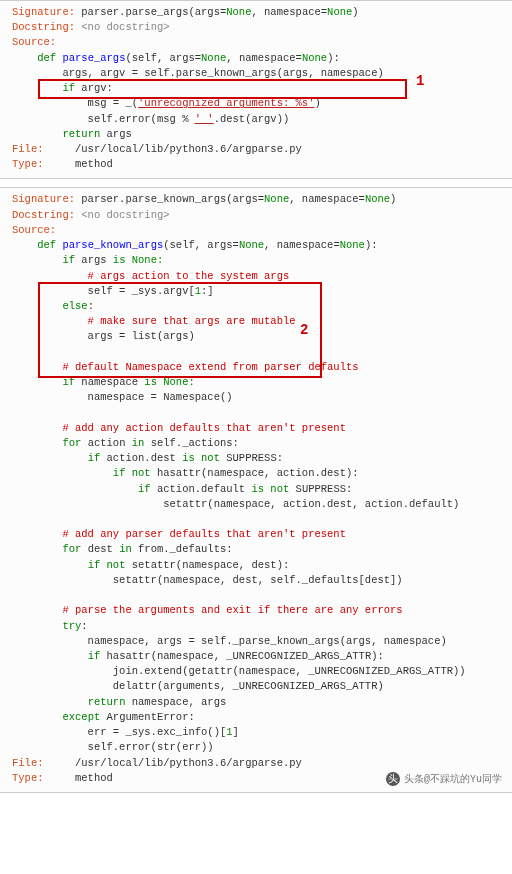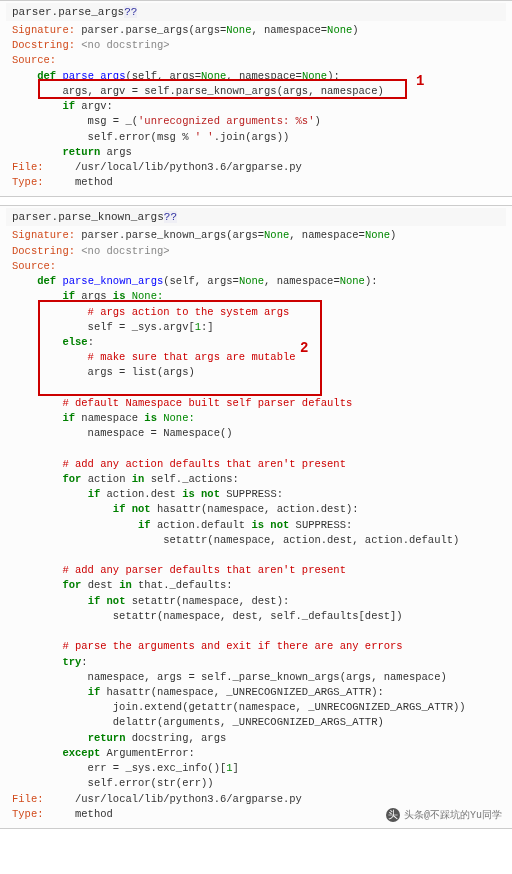--- a/index.html
+++ b/index.html
@@ -20,24 +20,24 @@
   .in-line {
     padding: 3px 6px;
     background: #f7f7f7;
   }
   .out {
     padding: 2px 6px;
     line-height: 1.45;
     white-space: pre;
     font-size: 10.5px;
   }
-  .kw   { color: #008000; font-weight: bold; }
+  .kw   { color: #008000; font-weight: normal; }
   .nm   { color: #0000ff; }
   .cm   { color: #cc0000; }
-  .st   { color: #ba2121; }
+  .st   { color: #ba2121; text-decoration: underline; }
   .none { color: #008800; }
   .sig  { color: #d14b1c; }
   .grey { color: #888; }
   .qq   { color: #3030a0; background:#efeff5; }
   .box {
     position: absolute;
     border: 2px solid #c00;
     pointer-events: none;
   }
   .lab {
@@ -59,77 +59,71 @@
   .wm-icon {
     width: 14px; height: 14px; border-radius: 50%;
     background: #555; color:#fff; font-size:10px;
     display:inline-flex; align-items:center; justify-content:center;
   }
 </style>
 </head>
 <body>
 
 <div class="cell" style="position:relative;">
-  <div class="in-line">
-    <span>parser.parse_args</span><span class="qq">??</span>
-  </div>
 <div class="out"><span class="sig">Signature:</span><span> parser.parse_args(args=</span><span class="none">None</span><span>, namespace=</span><span class="none">None</span><span>)</span>
 <span class="sig">Docstring:</span><span class="grey"> &lt;no docstring&gt;</span>
 <span class="sig">Source:</span>
     <span class="kw">def</span><span class="nm"> parse_args</span><span>(self, args=</span><span class="none">None</span><span>, namespace=</span><span class="none">None</span><span>):</span>
 <span>        args, argv = self.parse_known_args(args, namespace)</span>
         <span class="kw">if</span><span> argv:</span>
 <span>            msg = _(</span><span class="st">'unrecognized arguments: %s'</span><span>)</span>
-<span>            self.error(msg % </span><span class="st">' '</span><span>.join(args))</span>
+<span>            self.error(msg % </span><span class="st">' '</span><span>.dest(argv))</span>
         <span class="kw">return</span><span> args</span>
 <span class="sig">File:</span><span>     /usr/local/lib/python3.6/argparse.py</span>
 <span class="sig">Type:</span><span>     method</span></div>
 
   <div class="box" style="left:38px; top:78px; width:365px; height:16px;"></div>
   <div class="lab" style="left:416px; top:72px;">1</div>
 </div>
 
 <div class="cell" style="position:relative;">
-  <div class="in-line">
-    <span>parser.parse_known_args</span><span class="qq">??</span>
-  </div>
 <div class="out"><span class="sig">Signature:</span><span> parser.parse_known_args(args=</span><span class="none">None</span><span>, namespace=</span><span class="none">None</span><span>)</span>
 <span class="sig">Docstring:</span><span class="grey"> &lt;no docstring&gt;</span>
 <span class="sig">Source:</span>
     <span class="kw">def</span><span class="nm"> parse_known_args</span><span>(self, args=</span><span class="none">None</span><span>, namespace=</span><span class="none">None</span><span>):</span>
         <span class="kw">if</span><span> args </span><span class="kw">is</span><span class="none"> None:</span>
 <span class="cm">            # args action to the system args</span>
 <span>            self = _sys.argv[</span><span class="none">1</span><span>:]</span>
         <span class="kw">else</span><span>:</span>
 <span class="cm">            # make sure that args are mutable</span>
 <span>            args = list(args)</span>
 
-<span class="cm">        # default Namespace built self parser defaults</span>
+<span class="cm">        # default Namespace extend from parser defaults</span>
         <span class="kw">if</span><span> namespace </span><span class="kw">is</span><span class="none"> None:</span>
 <span>            namespace = Namespace()</span>
 
 <span class="cm">        # add any action defaults that aren't present</span>
         <span class="kw">for</span><span> action </span><span class="kw">in</span><span> self._actions:</span>
             <span class="kw">if</span><span> action.dest </span><span class="kw">is not</span><span> SUPPRESS:</span>
                 <span class="kw">if not</span><span> hasattr(namespace, action.dest):</span>
                     <span class="kw">if</span><span> action.default </span><span class="kw">is not</span><span> SUPPRESS:</span>
 <span>                        setattr(namespace, action.dest, action.default)</span>
 
 <span class="cm">        # add any parser defaults that aren't present</span>
-        <span class="kw">for</span><span> dest </span><span class="kw">in</span><span> that._defaults:</span>
+        <span class="kw">for</span><span> dest </span><span class="kw">in</span><span> from._defaults:</span>
             <span class="kw">if not</span><span> setattr(namespace, dest):</span>
 <span>                setattr(namespace, dest, self._defaults[dest])</span>
 
 <span class="cm">        # parse the arguments and exit if there are any errors</span>
         <span class="kw">try</span><span>:</span>
 <span>            namespace, args = self._parse_known_args(args, namespace)</span>
             <span class="kw">if</span><span> hasattr(namespace, _UNRECOGNIZED_ARGS_ATTR):</span>
 <span>                join.extend(getattr(namespace, _UNRECOGNIZED_ARGS_ATTR))</span>
 <span>                delattr(arguments, _UNRECOGNIZED_ARGS_ATTR)</span>
-            <span class="kw">return</span><span> docstring, args</span>
+            <span class="kw">return</span><span> namespace, args</span>
         <span class="kw">except</span><span> ArgumentError:</span>
 <span>            err = _sys.exc_info()[</span><span class="none">1</span><span>]</span>
 <span>            self.error(str(err))</span>
 <span class="sig">File:</span><span>     /usr/local/lib/python3.6/argparse.py</span>
 <span class="sig">Type:</span><span>     method</span></div>
 
   <div class="box" style="left:38px; top:94px; width:280px; height:92px;"></div>
   <div class="lab" style="left:300px; top:134px;">2</div>
 
   <div class="watermark">

